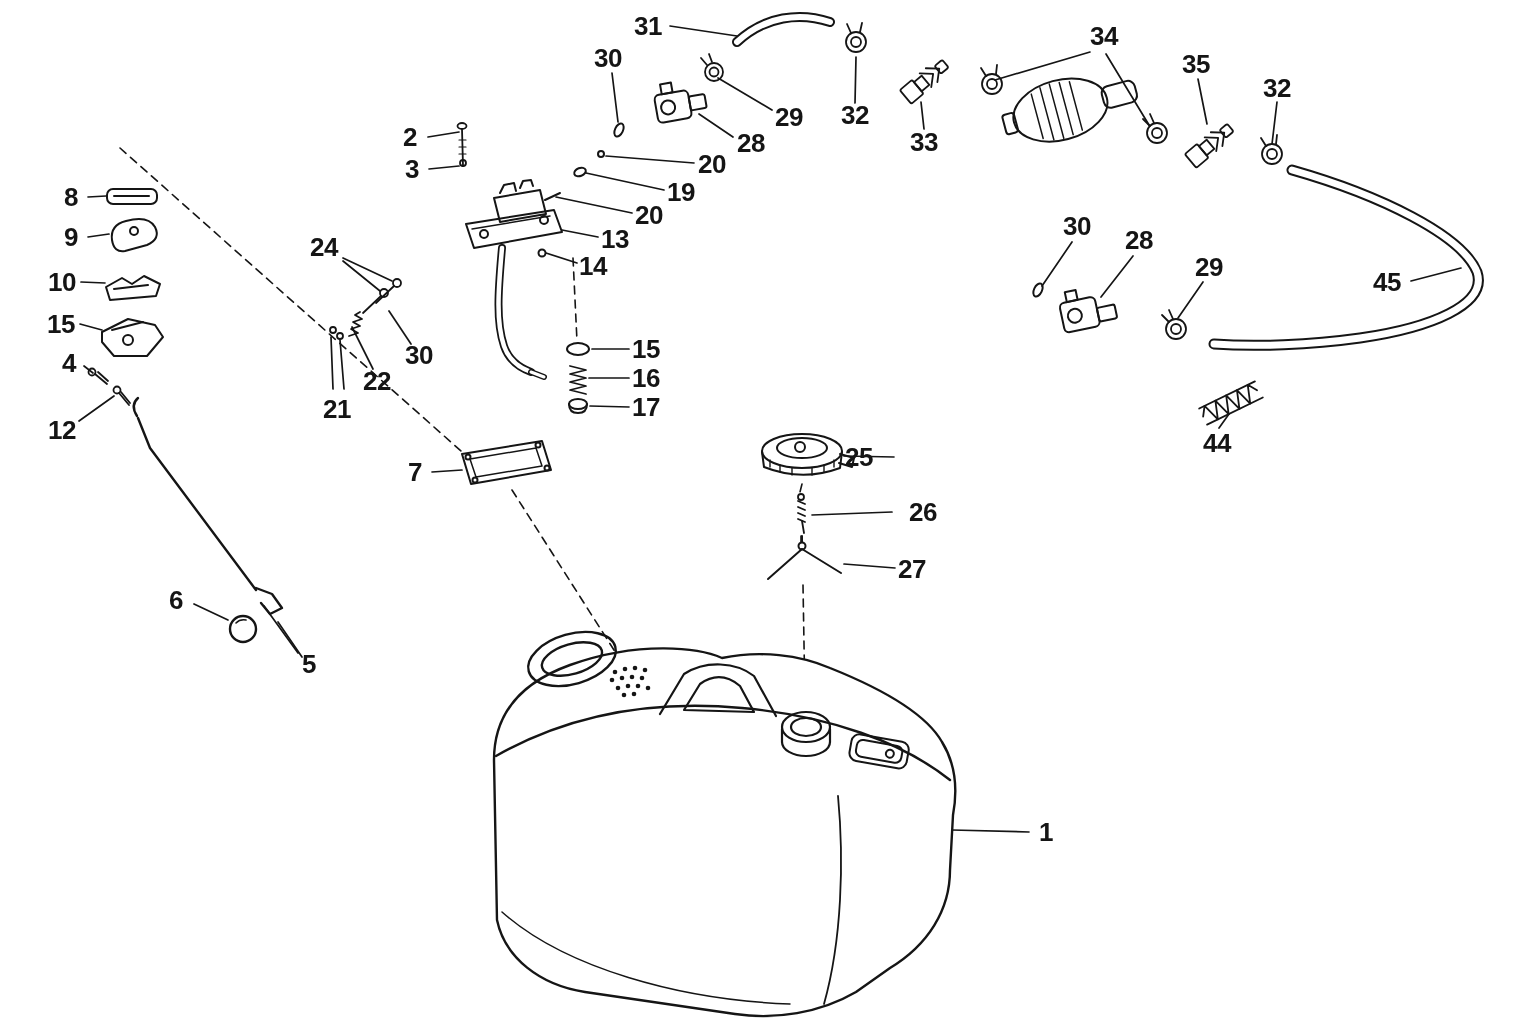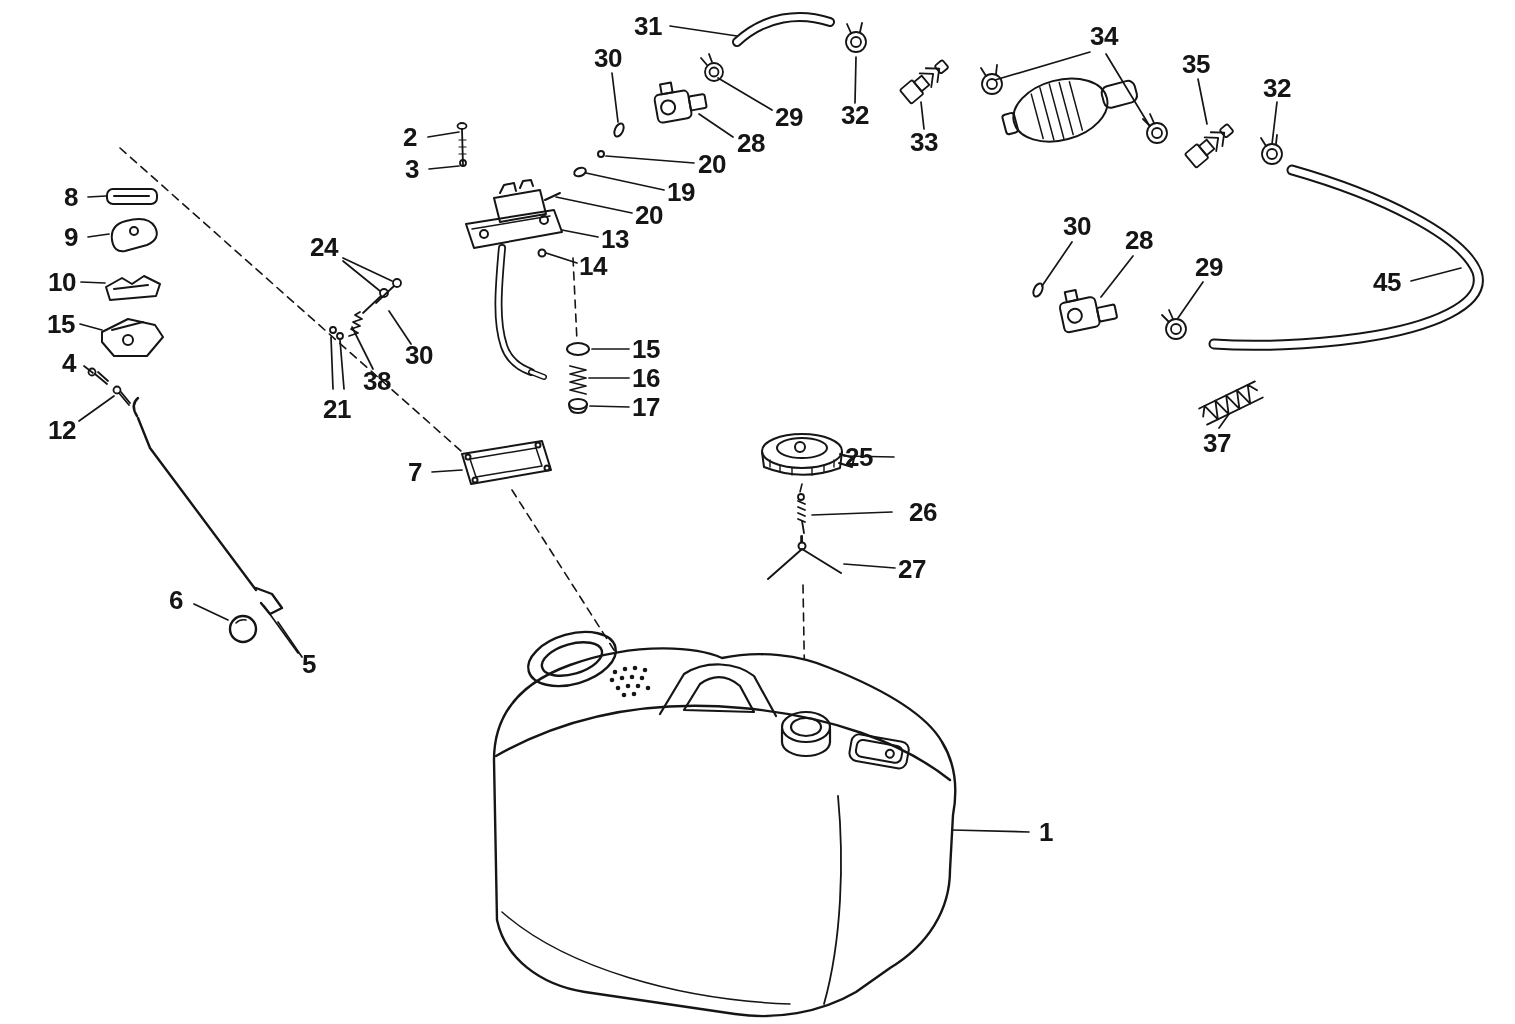--- a/index.html
+++ b/index.html
@@ -342,31 +342,31 @@
       <div class="callout" style="left: 615px; top: 239px;">13</div>
       <div class="callout" style="left: 593px; top: 266px;">14</div>
       <div class="callout" style="left: 71px; top: 197px;">8</div>
       <div class="callout" style="left: 71px; top: 237px;">9</div>
       <div class="callout" style="left: 62px; top: 282px;">10</div>
       <div class="callout" style="left: 61px; top: 324px;">15</div>
       <div class="callout" style="left: 69px; top: 363px;">4</div>
       <div class="callout" style="left: 62px; top: 430px;">12</div>
       <div class="callout" style="left: 324px; top: 247px;">24</div>
       <div class="callout" style="left: 419px; top: 355px;">30</div>
-      <div class="callout" style="left: 377px; top: 381px;">38</div>
+      <div class="callout" style="left: 377px; top: 381px;">22</div>
       <div class="callout" style="left: 337px; top: 409px;">21</div>
       <div class="callout" style="left: 646px; top: 349px;">15</div>
       <div class="callout" style="left: 646px; top: 378px;">16</div>
       <div class="callout" style="left: 646px; top: 407px;">17</div>
       <div class="callout" style="left: 415px; top: 472px;">7</div>
       <div class="callout" style="left: 1077px; top: 226px;">30</div>
       <div class="callout" style="left: 1139px; top: 240px;">28</div>
       <div class="callout" style="left: 1209px; top: 267px;">29</div>
       <div class="callout" style="left: 1387px; top: 282px;">45</div>
-      <div class="callout" style="left: 1217px; top: 443px;">37</div>
+      <div class="callout" style="left: 1217px; top: 443px;">44</div>
       <div class="callout" style="left: 859px; top: 457px;">25</div>
       <div class="callout" style="left: 923px; top: 512px;">26</div>
       <div class="callout" style="left: 912px; top: 569px;">27</div>
       <div class="callout" style="left: 176px; top: 600px;">6</div>
       <div class="callout" style="left: 309px; top: 664px;">5</div>
       <div class="callout" style="left: 1046px; top: 832px;">1</div>
     </div>
 
 </div>
 

